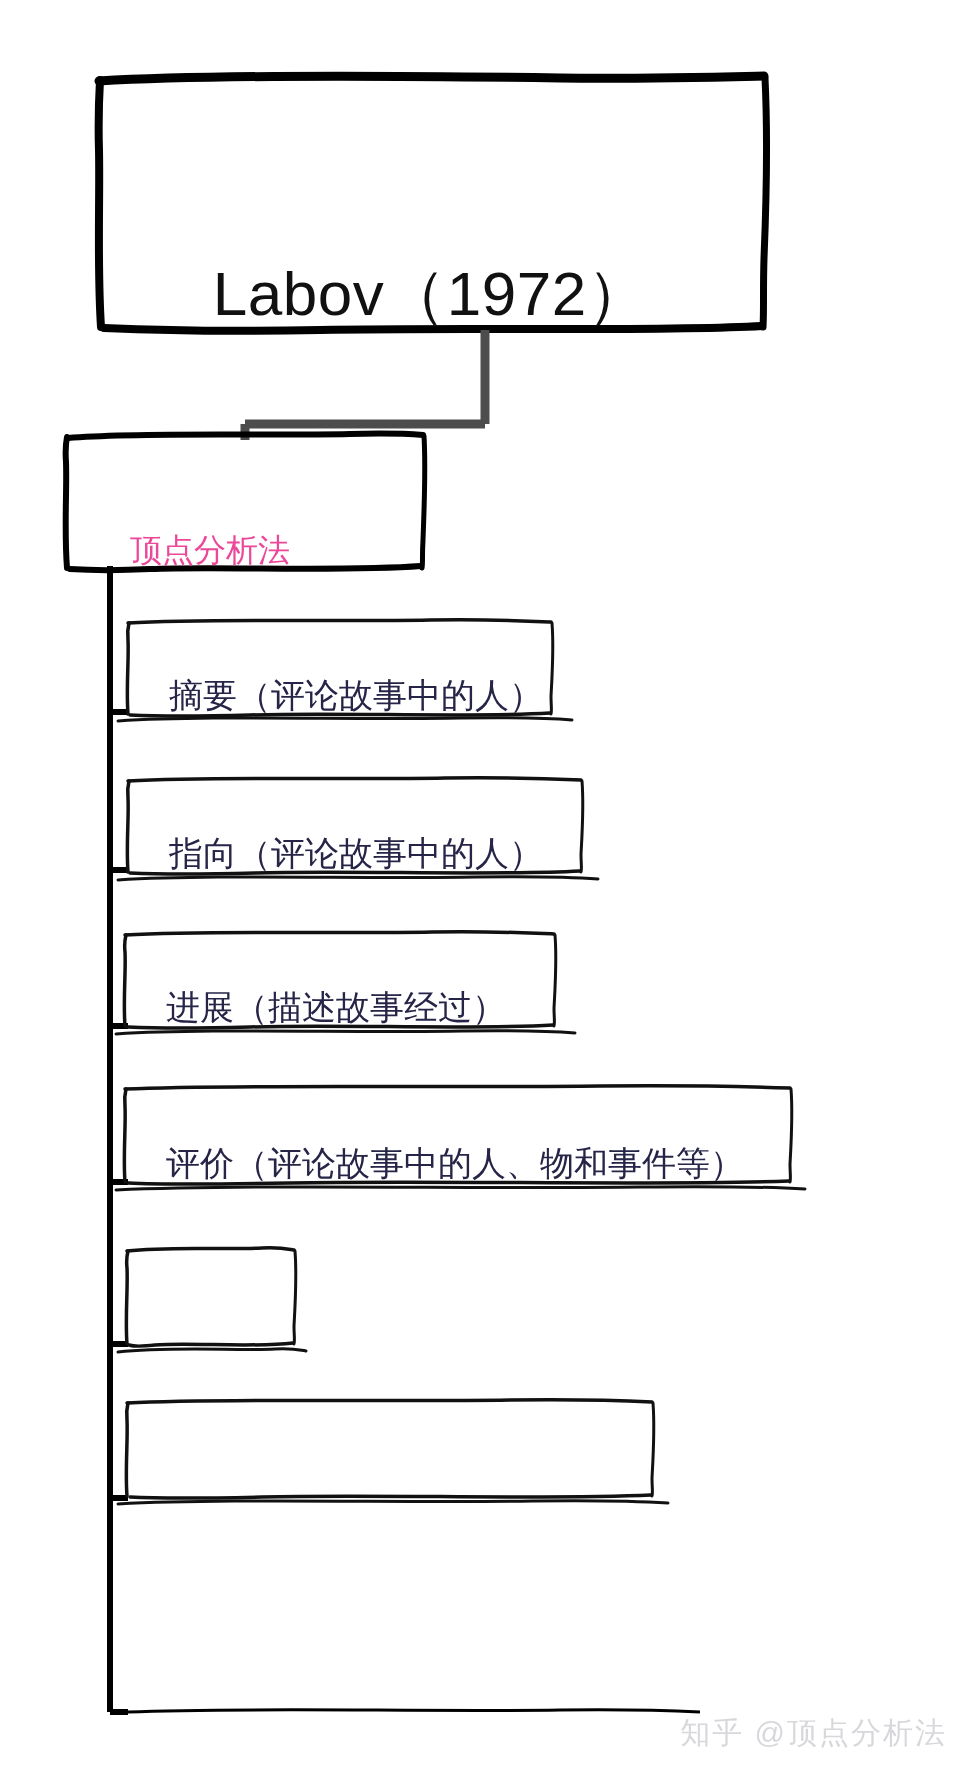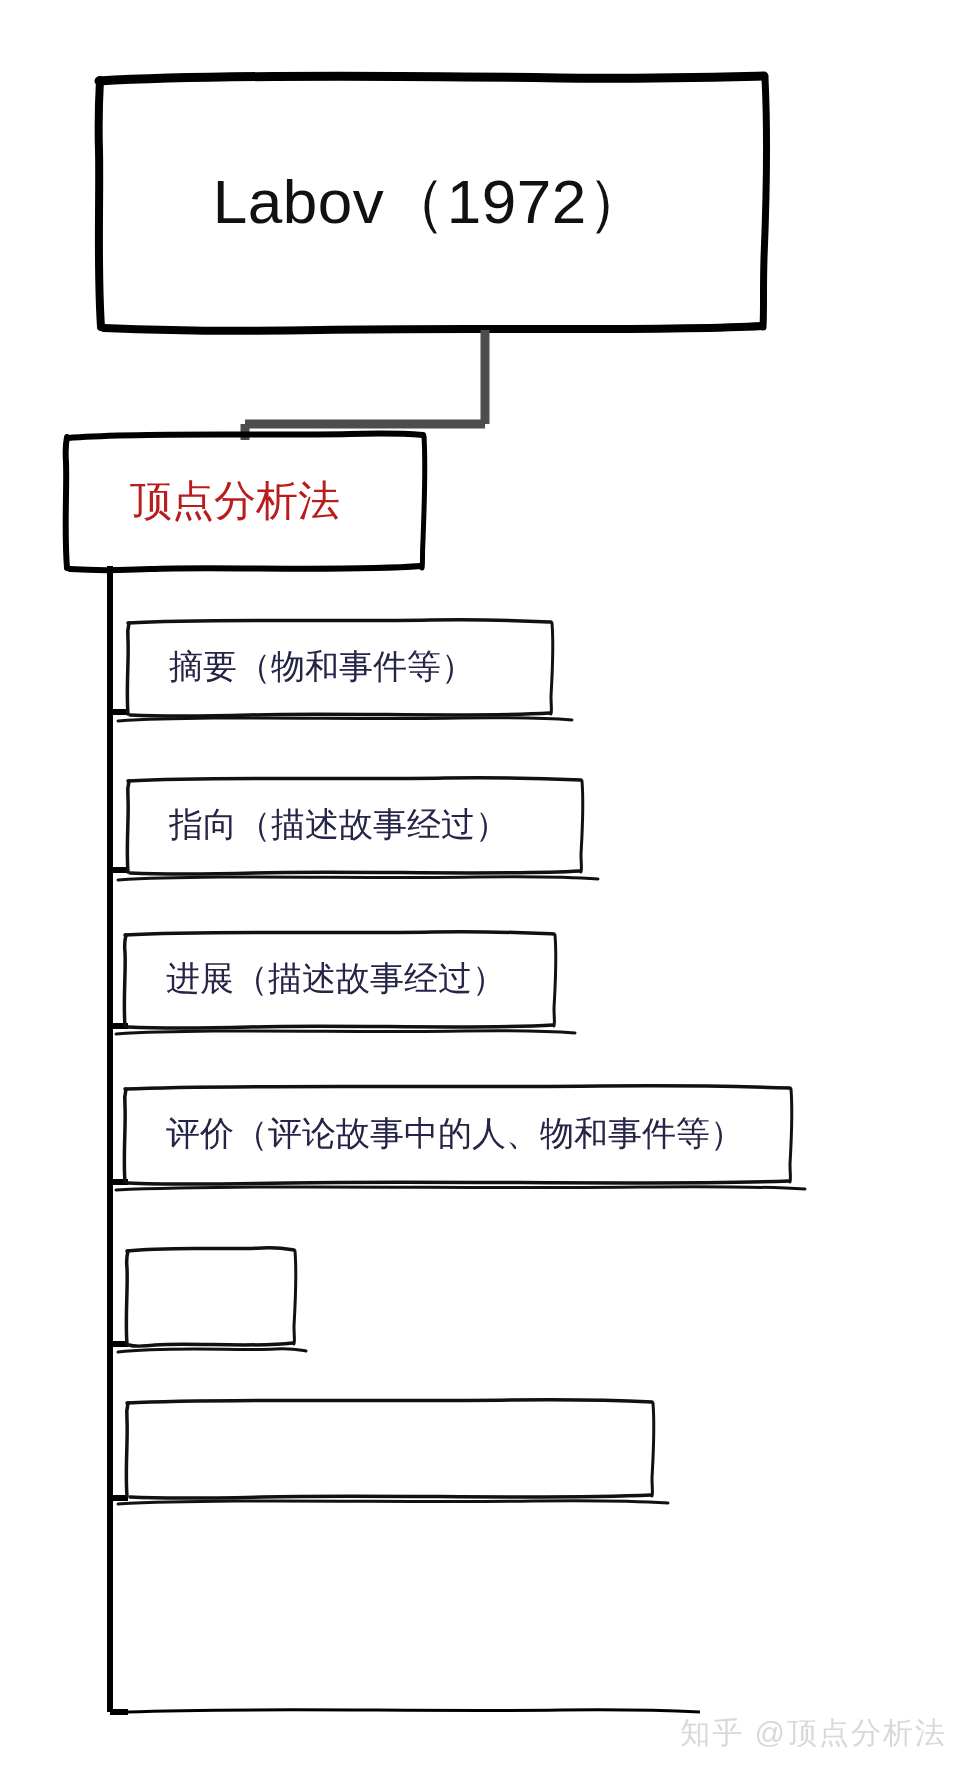--- a/index.html
+++ b/index.html
@@ -10,21 +10,21 @@
     font-family:"Liberation Sans","DejaVu Sans",sans-serif;
     overflow:hidden;
     position:relative;
   }
   #stage{position:absolute;left:0;top:0;width:975px;height:1776px;}
   #sketch{position:absolute;left:0;top:0;width:975px;height:1776px;}
 
   .node{
     position:absolute;
     display:flex;
-    align-items:center;
+    align-items:flex-end;
     box-sizing:border-box;
     pointer-events:auto;
   }
   .node span{
     display:block;
     white-space:nowrap;
     line-height:1.1;
   }
 
   
@@ -38,22 +38,22 @@
     letter-spacing:0.5px;
   }
 
   
   #node-method{
     left:66px; top:434px; width:358px; height:134px;
     justify-content:flex-start;
     padding-left:64px;
   }
   #node-method span{
-    color:#b91c1c;
-    font-size:42px;
+    color:#ec4899;
+    font-size:32px;
     font-family:Liberation Serif, serif;
   }
 
   
   .leaf span{
     color:#262548;
     font-size:34px;
   }
   .leaf{ padding-left:44px; }
 
@@ -170,25 +170,25 @@
 
   <div class="node" id="node-root">
     <span>Labov（1972）</span>
   </div>
 
   <div class="node" id="node-method">
     <span>顶点分析法</span>
   </div>
 
   <div class="node leaf" id="node-item-0">
-    <span>摘要（物和事件等）</span>
+    <span>摘要（评论故事中的人）</span>
   </div>
 
   <div class="node leaf" id="node-item-1">
-    <span>指向（描述故事经过）</span>
+    <span>指向（评论故事中的人）</span>
   </div>
 
   <div class="node leaf" id="node-item-3">
     <span>评价（评论故事中的人、物和事件等）</span>
   </div>
 
   <div class="node leaf" id="node-item-2">
     <span>进展（描述故事经过）</span>
   </div>
 

